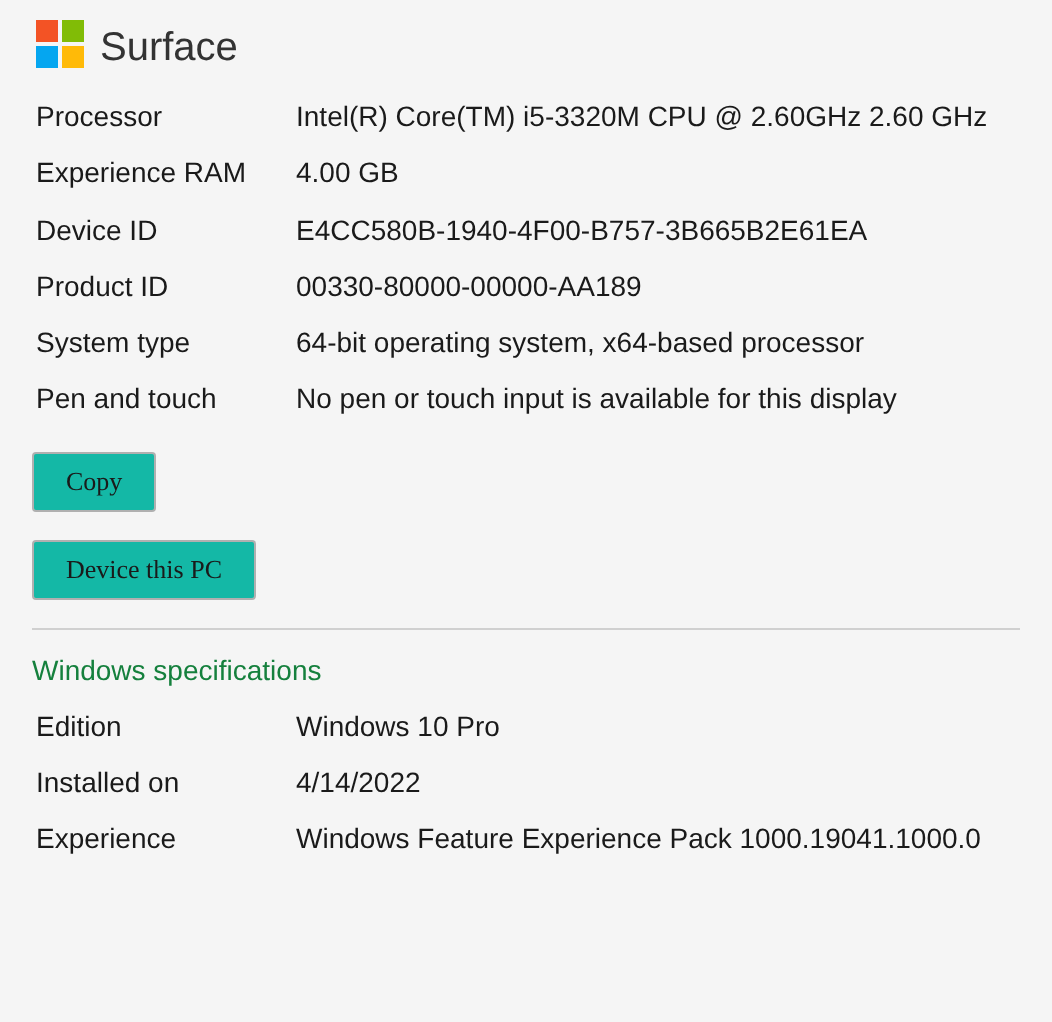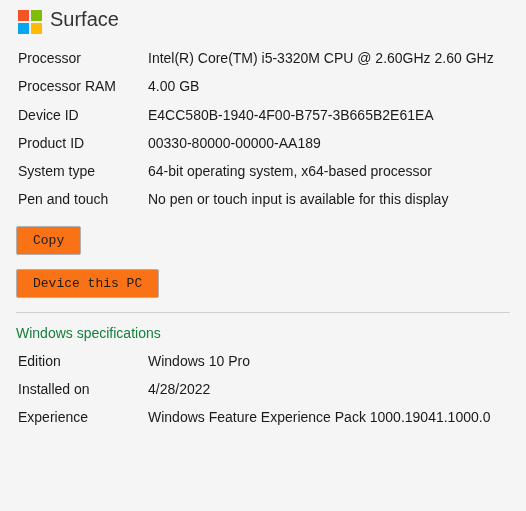--- a/index.html
+++ b/index.html
@@ -35,42 +35,42 @@
     .spec-table tr td:last-child {
       color: #1a1a1a;
     }
     .button-row {
       display: flex;
       gap: 10px;
       margin: 10px 0 14px 0;
     }
     .btn {
       padding: 6px 16px;
-      background: #f97316;
+      background: #14b8a6;
       border: 1px solid #b0b0b0;
       border-radius: 2px;
       font-size: 13px;
       cursor: pointer;
       color: #1a1a1a;
-      font-family: Liberation Mono, monospace;
+      font-family: Liberation Serif, serif;
     }
     .windows-spec-title {
       font-size: 14px;
       font-weight: 400;
       margin-bottom: 6px;
       color: #15803d;
     }
     .divider {
       border: none;
       border-top: 1px solid #d0d0d0;
       margin: 8px 0 12px 0;
     }
     .logo-area {
       display: flex;
-      align-items: flex-start;
+      align-items: flex-end;
       gap: 6px;
       margin-bottom: 8px;
     }
     .logo-svg {
       width: 28px;
       height: 28px;
     }
     .logo-text {
       font-size: 20px;
       font-weight: 300;
@@ -91,21 +91,21 @@
   <span class="logo-text">Surface</span>
 </div>
 
 <table class="spec-table">
   <tbody id="device-specs-body">
       <tr>
       <td>Processor</td>
       <td>Intel(R) Core(TM) i5-3320M CPU @ 2.60GHz   2.60 GHz</td>
     </tr>
       <tr>
-      <td>Processor RAM</td>
+      <td>Experience RAM</td>
       <td>4.00 GB</td>
     </tr>
       <tr>
       <td>Device ID</td>
       <td>E4CC580B-1940-4F00-B757-3B665B2E61EA</td>
     </tr>
       <tr>
       <td>Product ID</td>
       <td>00330-80000-00000-AA189</td>
     </tr>
@@ -132,20 +132,20 @@
 <div class="windows-spec-title">Windows specifications</div>
 
 <table class="spec-table">
   <tbody id="windows-specs-body">
       <tr>
       <td>Edition</td>
       <td>Windows 10 Pro</td>
     </tr>
       <tr>
       <td>Installed on</td>
-      <td>4/28/2022</td>
+      <td>4/14/2022</td>
     </tr>
       <tr>
       <td>Experience</td>
       <td>Windows Feature Experience Pack 1000.19041.1000.0</td>
     </tr>
     </tbody>
 </table>
 
 </body></html>

